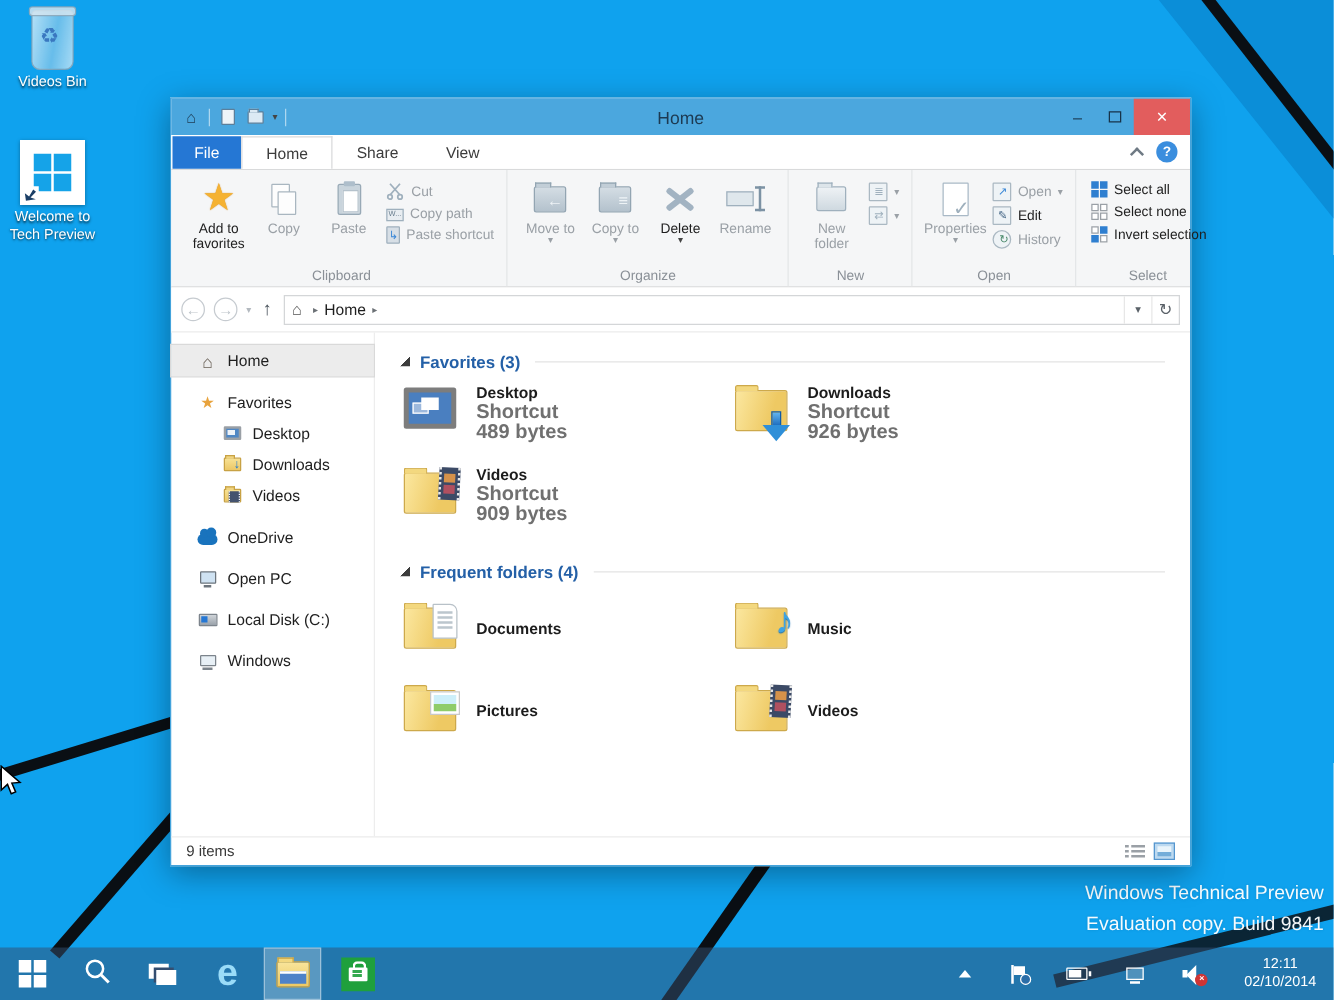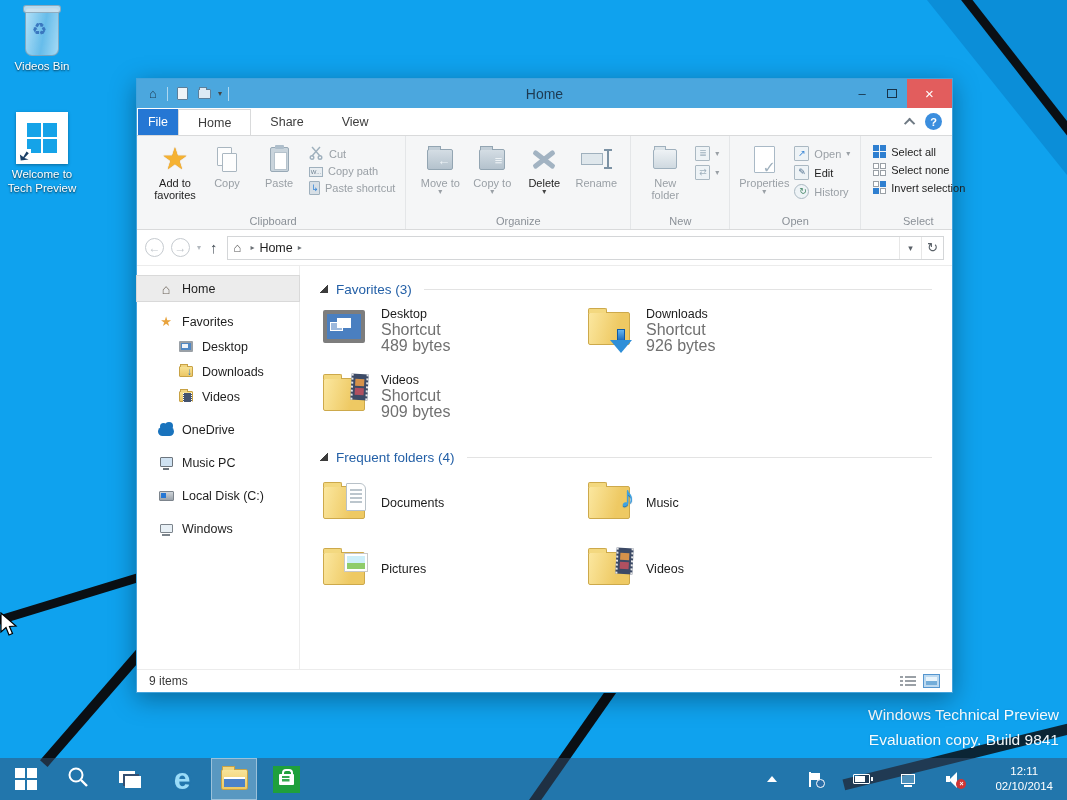--- a/index.html
+++ b/index.html
@@ -54,21 +54,21 @@
   .qat-folder { width:13px; height:10px; background:#dceaf4; border:1px solid #5b7f9b; border-radius:1px; position:relative; }
   .qat-folder:before { content:""; position:absolute; top:-3px; left:0; width:6px; height:2px; background:#dceaf4; border:1px solid #5b7f9b; border-bottom:none; }
   .title { position:absolute; left:0; right:0; text-align:center; font-size:14px; color:#1d3a52; pointer-events:none; }
   .win-controls { position:absolute; right:0; top:0; height:100%; display:flex; }
   .wc { width:30px; height:100%; display:flex; align-items:center; justify-content:center; font-size:13px; color:#173349; }
   .wc-max-box { width:10px; height:9px; border:1.5px solid #173349; }
   .wc-close { width:45px; background:#e25d5d; color:#fff; font-size:15px; }
 
   
   .tabrow { height:27px; background:#fff; display:flex; align-items:stretch; position:relative; flex:none; }
-  .tab-file { width:40px; background:#2577d4; color:#fff; font-size:12.5px; display:flex; align-items:center; justify-content:center; margin:1px 0 0 1px; }
+  .tab-file { width:55px; background:#2577d4; color:#fff; font-size:12.5px; display:flex; align-items:center; justify-content:center; margin:1px 0 0 1px; }
   .tab { padding:0 19px; font-size:12.5px; color:#3c3c3c; display:flex; align-items:center; margin-top:1px; }
   .tab.active { background:#fff; border:1px solid #d9dadb; border-bottom:none; position:relative; z-index:2; }
   .tabrow-right { position:absolute; right:10px; top:0; height:100%; display:flex; align-items:center; gap:10px; }
   .chev-up { width:8px; height:8px; border-top:2px solid #6f7a84; border-left:2px solid #6f7a84; transform:rotate(45deg) translateY(2px); }
   .help-circle { width:17px; height:17px; border-radius:50%; background:#3b8ede; color:#fff; font-size:11px; font-weight:bold; display:flex; align-items:center; justify-content:center; }
 
   
   .ribbon { height:95px; background:#f5f6f7; border-top:1px solid #d9dadb; border-bottom:1px solid #d9dadb; display:flex; padding-left:4px; flex:none; }
   .rgroup { position:relative; display:flex; align-items:flex-start; padding:5px 8px 16px 8px; border-right:1px solid #e4e6e8; }
   .rgroup-label { position:absolute; left:0; right:0; bottom:2px; text-align:center; font-size:11px; color:#8a9097; }
@@ -149,21 +149,21 @@
   .cloud { position:relative; width:16px; height:9px; background:#1973bd; border-radius:5px; margin-top:3px; }
   .cloud:before { content:""; position:absolute; left:2px; top:-4px; width:7px; height:7px; background:#1973bd; border-radius:50%; }
   .cloud:after { content:""; position:absolute; left:7px; top:-5px; width:8px; height:8px; background:#1973bd; border-radius:50%; }
   .pc-ico { width:13px; height:10px; border:1.5px solid #6d757d; background:#cfe2f2; border-radius:1px; position:relative; margin-top:-2px; }
   .pc-ico:after { content:""; position:absolute; left:2px; bottom:-4px; width:6px; height:2px; background:#6d757d; }
   .disk-ico { width:15px; height:10px; background:linear-gradient(#cfd4d9,#9aa2aa); border:1px solid #7c848c; border-radius:1px; position:relative; }
   .disk-ico:after { content:""; position:absolute; left:1px; top:1px; width:5px; height:5px; background:#2577d4; }
   .net-ico { width:13px; height:9px; border:1.5px solid #7c848c; background:#e8f0f6; border-radius:1px; position:relative; }
   .net-ico:after { content:""; position:absolute; left:1px; bottom:-4px; width:8px; height:2px; background:#7c848c; }
 
-  .content { flex:1; padding:12px 10px 0 20px; overflow:hidden; }
+  .content { flex:1; padding:12px 10px 0 20px; overflow:hidden;font-weight:bold; }
   .sec-head { display:flex; align-items:center; height:22px; margin-bottom:6px; }
   .tri { width:8px; height:8px; background:linear-gradient(to top left, #3c3c3c 50%, transparent 50%); margin-right:8px; flex:none; }
   .sec-title { font-size:13.5px; color:#2460a7; white-space:nowrap; }
   .sec-rule { flex:1; height:1px; background:#e3e3e3; margin:0 10px 0 12px; }
   .tiles { display:grid; grid-template-columns:265px 265px; row-gap:8px; margin:2px 0 16px 2px; }
   .tile { display:flex; gap:12px; min-height:58px; }
   .tile.center { align-items:center; min-height:58px; }
   .ticon { width:47px; height:47px; position:relative; flex:none; }
   .tmeta .nm { font-size:12.5px; color:#1c1c1c; line-height:16px; }
   .tmeta .sub { font-size:16px; color:#707070; line-height:16px; }
@@ -537,21 +537,21 @@
         <div class="nav-item toplvl">
           <span class="nico">
               <span class="cloud"></span>
             </span>
           <span>OneDrive</span>
         </div>
         <div class="nav-item toplvl">
           <span class="nico">
               <span class="pc-ico"></span>
             </span>
-          <span>Music PC</span>
+          <span>Open PC</span>
         </div>
         <div class="nav-item toplvl">
           <span class="nico">
               <span class="disk-ico"></span>
             </span>
           <span>Local Disk (C:)</span>
         </div>
         <div class="nav-item toplvl">
           <span class="nico">
               <span class="net-ico"></span>

